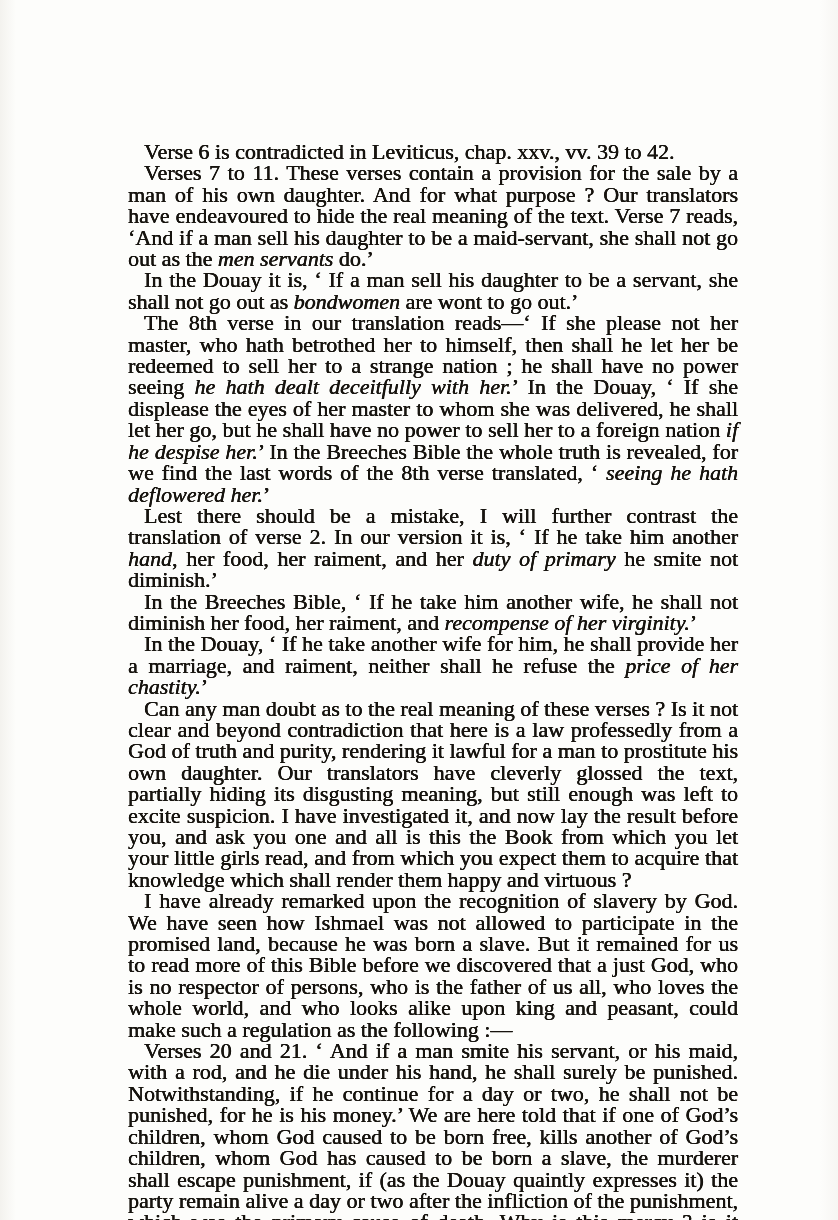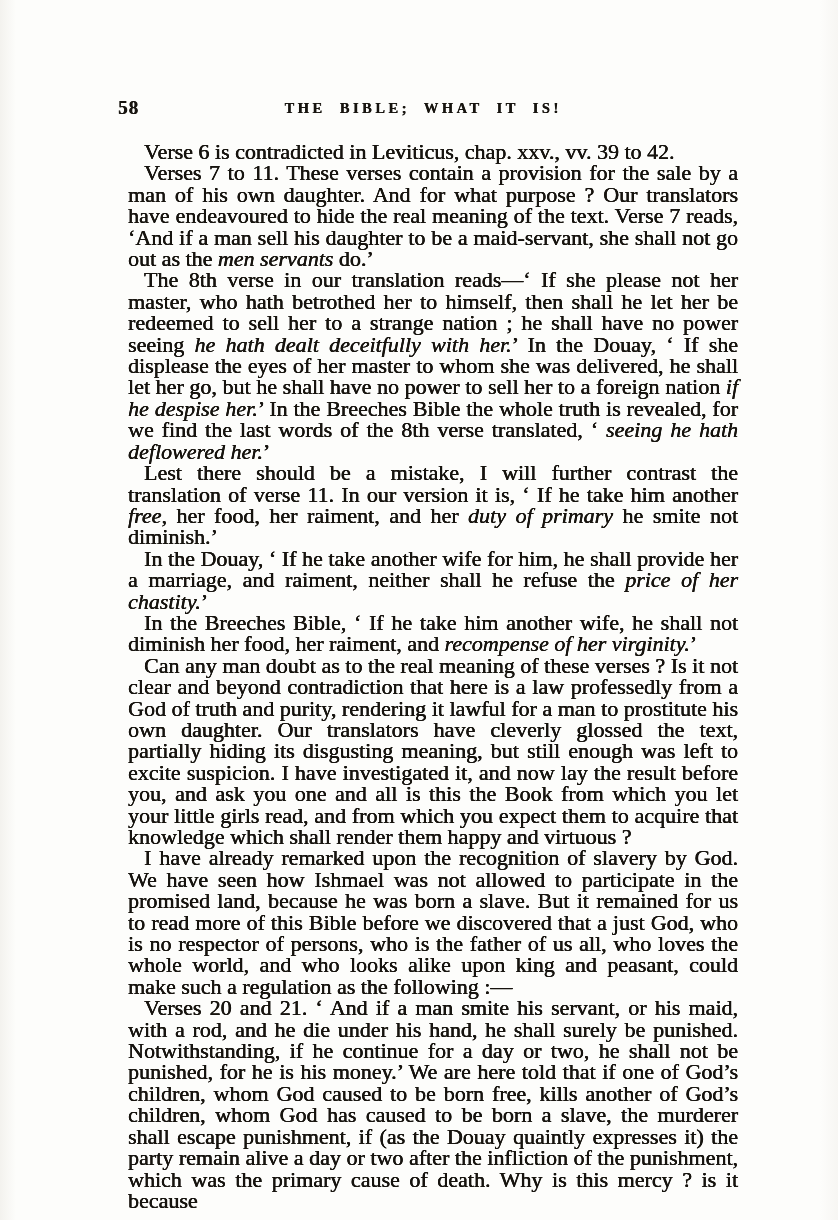--- a/index.html
+++ b/index.html
@@ -62,28 +62,25 @@
     padding: 0;
     text-indent: 16px;
   }
   .text-block i {
   }
 </style>
 </head>
 <body>
 
 <div class="page">
-  <div class="running-header">
-    <span class="page-number">58</span>
-    <span class="running-title">THE BIBLE; WHAT IT IS!</span>
-  </div>
   <div class="text-block">
       <p><span>Verse 6 is contradicted in Leviticus, chap. xxv., vv. 39 to 42.</span></p>
       <p><span>Verses 7 to 11.  These verses contain a provision for the sale by a man of his own daughter.  And for what purpose ?  Our translators have endeavoured to hide the real meaning of the text.  Verse 7 reads, ‘And if a man sell his daughter to be a maid-servant, she shall not go out as the </span><i>men servants</i><span> do.’</span></p>
+      <p><span>In the Douay it is, ‘ If a man sell his daughter to be a servant, she shall not go out as </span><i>bondwomen</i><span> are wont to go out.’</span></p>
       <p><span>The 8th verse in our translation reads—‘ If she please not her master, who hath betrothed her to himself, then shall he let her be redeemed to sell her to a strange nation ; he shall have no power seeing </span><i>he hath dealt deceitfully with her.</i><span>’  In the Douay, ‘ If she displease the eyes of her master to whom she was delivered, he shall let her go, but he shall have no power to sell her to a foreign nation </span><i>if he despise her.</i><span>’  In the Breeches Bible the whole truth is revealed, for we find the last words of the 8th verse translated, ‘ </span><i>seeing he hath deflowered her.</i><span>’</span></p>
-      <p><span>Lest there should be a mistake, I will further contrast the translation of verse 11.  In our version it is, ‘ If he take him another </span><i>free</i><span>, her food, her raiment, and her </span><i>duty of primary</i><span> he smite not diminish.’</span></p>
+      <p><span>Lest there should be a mistake, I will further contrast the translation of verse 2.  In our version it is, ‘ If he take him another </span><i>hand</i><span>, her food, her raiment, and her </span><i>duty of primary</i><span> he smite not diminish.’</span></p>
+      <p><span>In the Breeches Bible, ‘ If he take him another wife, he shall not diminish her food, her raiment, and </span><i>recompense of her virginity.</i><span>’</span></p>
       <p><span>In the Douay, ‘ If he take another wife for him, he shall provide her a marriage, and raiment, neither shall he refuse the </span><i>price of her chastity.</i><span>’</span></p>
-      <p><span>In the Breeches Bible, ‘ If he take him another wife, he shall not diminish her food, her raiment, and </span><i>recompense of her virginity.</i><span>’</span></p>
       <p><span>Can any man doubt as to the real meaning of these verses ?  Is it not clear and beyond contradiction that here is a law professedly from a God of truth and purity, rendering it lawful for a man to prostitute his own daughter.  Our translators have cleverly glossed the text, partially hiding its disgusting meaning, but still enough was left to excite suspicion.  I have investigated it, and now lay the result before you, and ask you one and all is this the Book from which you let your little girls read, and from which you expect them to acquire that knowledge which shall render them happy and virtuous ?</span></p>
       <p><span>I have already remarked upon the recognition of slavery by God.  We have seen how Ishmael was not allowed to participate in the promised land, because he was born a slave.  But it remained for us to read more of this Bible before we discovered that a just God, who is no respector of persons, who is the father of us all, who loves the whole world, and who looks alike upon king and peasant, could make such a regulation as the following :—</span></p>
       <p><span>Verses 20 and 21.  ‘ And if a man smite his servant, or his maid, with a rod, and he die under his hand, he shall surely be punished. Notwithstanding, if he continue for a day or two, he shall not be punished, for he is his money.’  We are here told that if one of God’s children, whom God caused to be born free, kills another of God’s children, whom God has caused to be born a slave, the murderer shall escape punishment, if (as the Douay quaintly expresses it) the party remain alive a day or two after the infliction of the punishment, which was the primary cause of death.  Why is this mercy ? is it because</span></p>
     </div>
 </div>
 
 </body></html>

